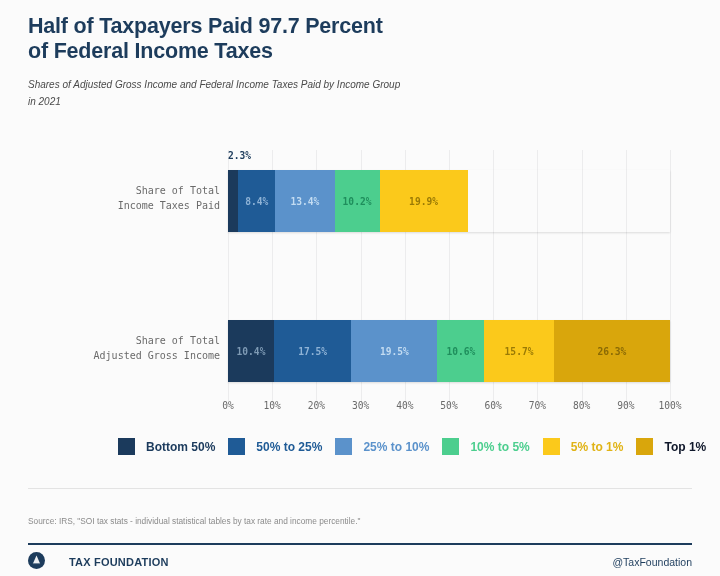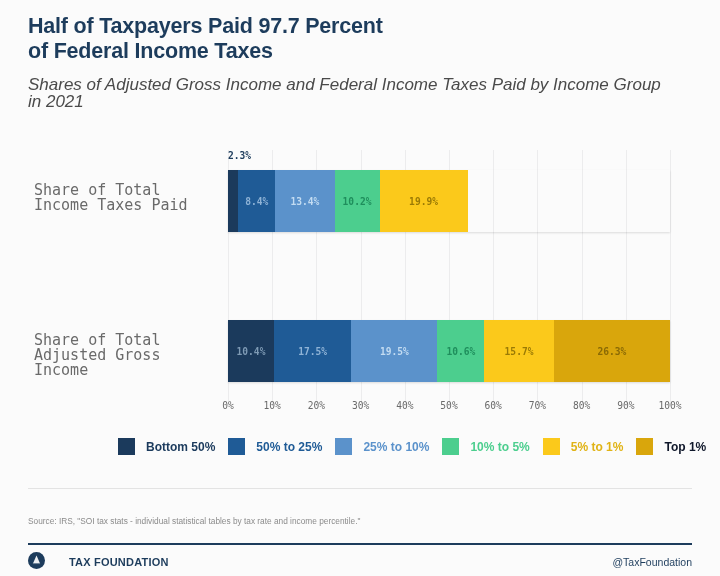--- a/index.html
+++ b/index.html
@@ -16,21 +16,21 @@
   }
   
   .header{position:absolute;left:28px;top:14px;right:28px;}
   .title{
     font-size:21.5px;line-height:25px;font-weight:bold;
     color:#1d3c5c;letter-spacing:-0.2px;
     margin:0;white-space:pre-line;
   }
   .subtitle{
     margin:12px 0 0 0;
-    font-size:17px;line-height:17px;
+    font-size:10px;line-height:17px;
     font-style:italic;color:#4a4a4a;
     white-space:pre-line;
   }
   
   .plot{
     position:absolute;
     left:228px;top:168px;
     width:442px;height:238px;
   }
   .gridlines{position:absolute;inset:0;}
@@ -57,23 +57,23 @@
     position:absolute;
     top:-20px;
     font-family:"DejaVu Sans Mono","Liberation Mono",monospace;
     font-size:9.6px;font-weight:bold;
     color:#1d3c5c;
     white-space:nowrap;
   }
   
   .ylabel{
     position:absolute;
-    width:186px;text-align:left;
-    font-family:"DejaVu Sans Mono","Liberation Mono",monospace;
-    font-size:15px;line-height:15px;
+    width:186px;text-align:right;
+    font-family:"DejaVu Sans Mono","Liberation Mono",monospace;
+    font-size:10px;line-height:15px;
     color:#6a6a6a;
     white-space:pre-line;
   }
   .ylabel.top{left:34px;top:183px;}
   .ylabel.bottom{left:34px;top:333px;}
   
   .xaxis{
     position:absolute;left:228px;top:400px;width:442px;height:16px;
   }
   .xtick{

